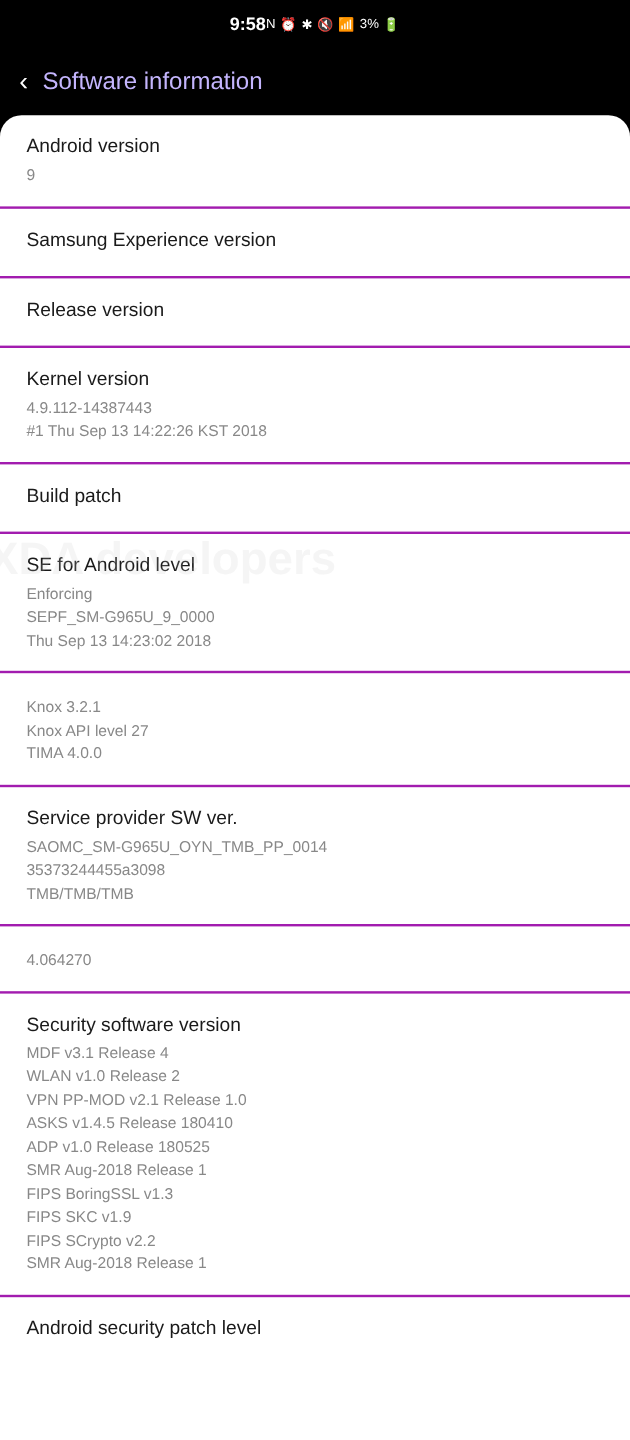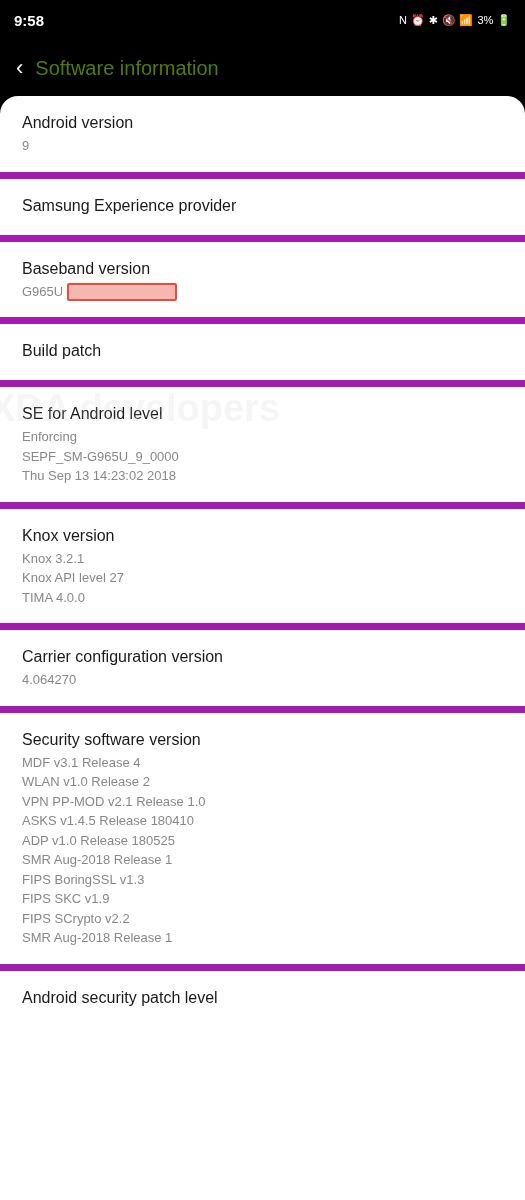--- a/index.html
+++ b/index.html
@@ -14,21 +14,21 @@
       overflow-x: hidden;
     }
 
     
     .status-bar {
       width: 100%;
       height: 40px;
       background: #000;
       display: flex;
       align-items: center;
-      justify-content: space-between;
+      justify-content: center;
       padding: 16px 14px;
     }
     .status-time {
       font-size: 15px;
       font-weight: bold;
       color: #fff;
     }
     .status-icons {
       display: flex;
       align-items: center;
@@ -52,35 +52,35 @@
     }
     .back-icon {
       font-size: 22px;
       color: #fff;
       cursor: pointer;
       line-height: 1;
     }
     .nav-title {
       font-size: 20px;
       font-weight: 400;
-      color: #4d7c0f;
+      color: #c4b5fd;
     }
 
     
     .content {
       background: #fff;
       border-radius: 18px 18px 0 0;
       min-height: 1104px;
       padding-bottom: 30px;
     }
 
     
     .info-row {
       padding: 18px 22px 16px 22px;
-      border-bottom: 7px solid #a21caf;
+      border-bottom: 2px solid #a21caf;
       position: relative;
     }
     .info-row:last-child {
       border-bottom: none;
     }
     .row-label {
       font-size: 16px;
       font-weight: 500;
       color: #1a1a1a;
       margin-bottom: 4px;
@@ -134,40 +134,45 @@
   <span class="back-icon">‹</span>
   <span class="nav-title">Software information</span>
 </div>
 
 <div class="content" id="content-area">
 <div class="info-row">
       <div class="row-label">Android version</div>
       <div class="row-value">9</div>
     </div>
     <div class="info-row">
-      <div class="row-label">Samsung Experience provider</div>
+      <div class="row-label">Samsung Experience version</div>
     </div>
     <div class="info-row">
-      <div class="row-label">Baseband version</div>
-      <div class="row-value">G965U <span class="redacted-inline" style="width: 110px;"></span></div>
+      <div class="row-label">Release version</div>
+    </div>
+    <div class="info-row">
+      <div class="row-label">Kernel version</div>
+      <div class="row-value">4.9.112-14387443<br>#1 Thu Sep 13 14:22:26 KST 2018</div>
     </div>
     <div class="info-row">
       <div class="row-label">Build patch</div>
     </div>
     <div class="info-row" style="position: relative; overflow: hidden;">
       <div class="row-label">SE for Android level</div>
       <div class="row-value">Enforcing<br>SEPF_SM-G965U_9_0000<br>Thu Sep 13 14:23:02 2018</div>
       <div class="watermark">XDA developers</div>
     </div>
     <div class="info-row">
-      <div class="row-label">Knox version</div>
       <div class="row-value">Knox 3.2.1<br>Knox API level 27<br>TIMA 4.0.0</div>
     </div>
     <div class="info-row">
-      <div class="row-label">Carrier configuration version</div>
+      <div class="row-label">Service provider SW ver.</div>
+      <div class="row-value">SAOMC_SM-G965U_OYN_TMB_PP_0014<br>35373244455a3098<br>TMB/TMB/TMB</div>
+    </div>
+    <div class="info-row">
       <div class="row-value">4.064270</div>
     </div>
     <div class="info-row">
       <div class="row-label">Security software version</div>
       <div class="row-value">MDF v3.1 Release 4<br>WLAN v1.0 Release 2<br>VPN PP-MOD v2.1 Release 1.0<br>ASKS v1.4.5 Release 180410<br>ADP v1.0 Release 180525<br>SMR Aug-2018 Release 1<br>FIPS BoringSSL v1.3<br>FIPS SKC v1.9<br>FIPS SCrypto v2.2<br>SMR Aug-2018 Release 1</div>
     </div>
     <div class="info-row">
       <div class="row-label">Android security patch level</div>
     </div>
   </div>

